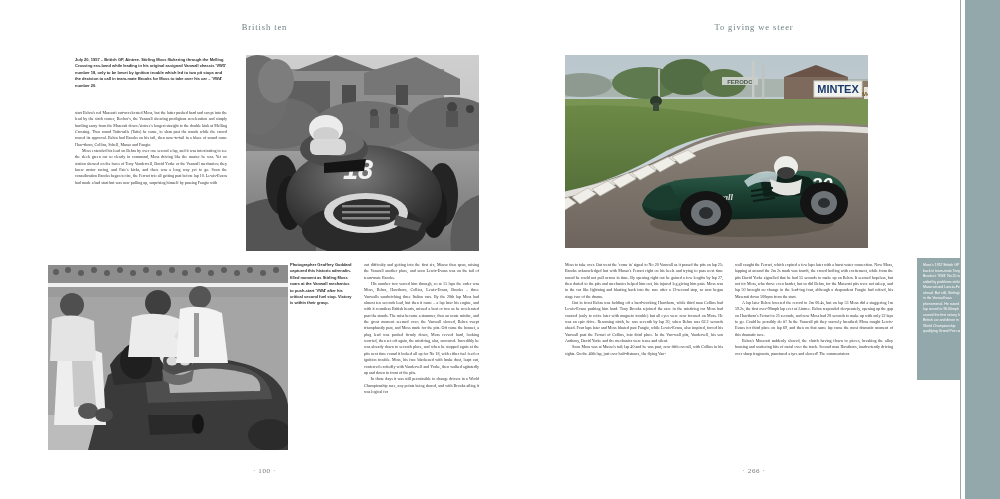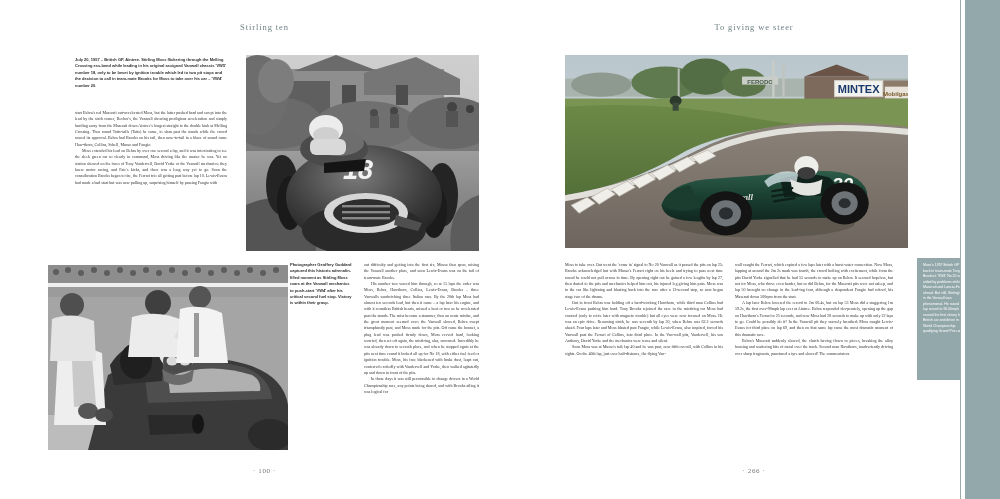--- a/index.html
+++ b/index.html
@@ -58,21 +58,21 @@
   
   .photo {
     position: absolute;
     overflow: hidden;
     background: #d8d8d8;
   }
   .photo svg { display: block; width: 100%; height: 100%; }
 
   #photo-moss-vanwall-18 { left: 209px;  top: 55px;  width: 233px; height: 196px; }
   #photo-pit-pushstart   { left: 11px;   top: 265px; width: 240px; height: 185px; }
-  #photo-vanwall-green   { left: 20px;   top: 55px;  width: 343px; height: 193px; }
+  #photo-vanwall-green   { left: 20px;   top: 55px;  width: 303px; height: 193px; }
 
   
   .col {
     position: absolute;
     font-family: "Liberation Serif", serif;
     font-size: 4.05px;
     line-height: 6.35px;
     text-align: justify;
     color: #33302e;
     -webkit-hyphens: auto;
@@ -133,21 +133,21 @@
   #edge-rule-gap  { left: 961px; width: 4px;  background: #ffffff; }
   #edge-panel     { left: 965px; width: 35px; background: #93a8aa; }
 </style>
 </head>
 <body>
 
 <div class="spread">
 
   <div class="page page-left">
 
-    <div class="running-head">Stirling ten</div>
+    <div class="running-head">British ten</div>
 
     <div class="photo" id="photo-moss-vanwall-18">
       <svg viewBox="0 0 233 196" preserveAspectRatio="xMidYMid slice">
         <defs>
           <linearGradient id="skyBW" x1="0" y1="0" x2="0" y2="1">
             <stop offset="0%" stop-color="#cfcfcf"></stop>
             <stop offset="100%" stop-color="#b4b4b4"></stop>
           </linearGradient>
           <linearGradient id="roadBW" x1="0" y1="0" x2="0" y2="1">
             <stop offset="0%" stop-color="#9d9d9d"></stop>

